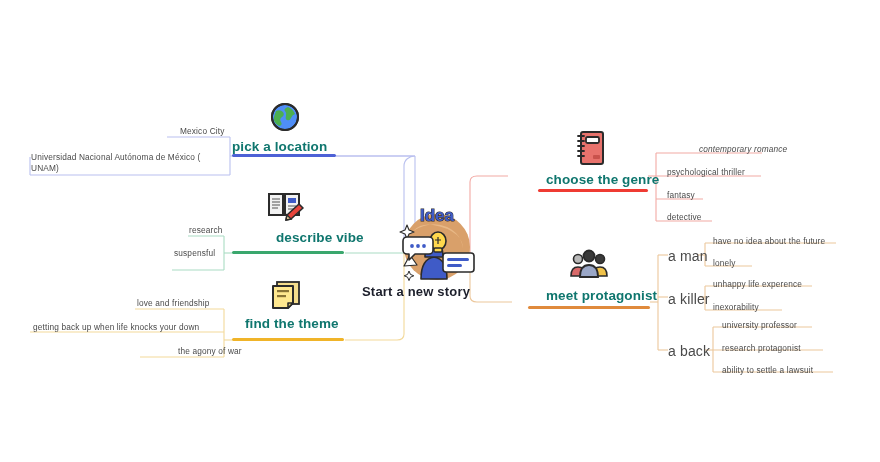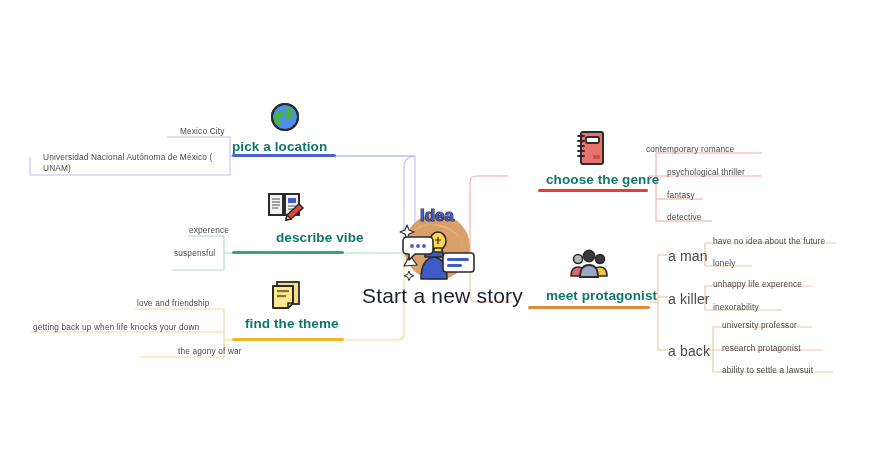--- a/index.html
+++ b/index.html
@@ -16,26 +16,26 @@
   
   .branch-label{
     font-size:13.5px;font-weight:700;color:#0f766e;letter-spacing:.1px;
   }
   .branch-bar{position:absolute;height:3.2px;border-radius:2px;}
 
   
   .leaf{
     font-size:8.3px;color:#4a4a4a;letter-spacing:.15px;line-height:1.35;
   }
-  .leaf.wrap{white-space:normal;padding-left:12px;}
+  .leaf.wrap{white-space:normal;}
   .mid{font-size:14px;color:#4a4a4a;letter-spacing:.15px;}
 
   
   .center-title{
-    position:absolute;font-size:21px;font-weight:400;color:#1c1f2b;letter-spacing:.2px;
+    position:absolute;font-size:13px;font-weight:700;color:#1c1f2b;letter-spacing:.2px;
   }
   .hero{position:absolute;width:88px;height:88px;}
 
   
   .icon{position:absolute;}
 </style>
 </head>
 <body>
 
 <div id="canvas">
@@ -191,32 +191,32 @@
     </svg>
   </div>
 
   <div class="node branch-label" style="left:232px;top:139px;">pick a location</div>
   <div class="branch-bar" style="left:232px;top:154px;width:104px;background:#4d61d6;"></div>
   <div class="node leaf" style="left:180px;top:126px;">Mexico City</div>
   <div class="node leaf wrap" style="left:31px;top:152px;width:198px;">Universidad Nacional Autónoma de México ( UNAM)</div>
 
   <div class="node branch-label" style="left:249px;top:230px;margin-left:27px;">describe vibe</div>
   <div class="branch-bar" style="left:232px;top:251px;width:112px;background:#3aa76d;"></div>
-  <div class="node leaf" style="left:189px;top:225px;">experence</div>
+  <div class="node leaf" style="left:189px;top:225px;">research</div>
   <div class="node leaf" style="left:174px;top:248px;">suspensful</div>
 
   <div class="node branch-label" style="left:245px;top:316px;">find the theme</div>
   <div class="branch-bar" style="left:232px;top:338px;width:112px;background:#f0b429;"></div>
   <div class="node leaf" style="left:137px;top:298px;">love and friendship</div>
   <div class="node leaf" style="left:33px;top:322px;">getting back up when life knocks your down</div>
   <div class="node leaf" style="left:142px;top:346px;margin-left:36px;">the agony of war</div>
 
   <div class="node branch-label" style="left:546px;top:172px;">choose the genre</div>
   <div class="branch-bar" style="left:538px;top:189px;width:110px;background:#ef3b33;"></div>
-  <div class="node leaf" style="left:646px;top:144px;">contemporary romance</div>
+  <div class="node leaf" style="left:699px;top:144px;font-style:italic;">contemporary romance</div>
   <div class="node leaf" style="left:667px;top:167px;">psychological thriller</div>
   <div class="node leaf" style="left:667px;top:190px;">fantasy</div>
   <div class="node leaf" style="left:667px;top:212px;">detective</div>
 
   <div class="node branch-label" style="left:546px;top:288px;">meet protagonist</div>
   <div class="branch-bar" style="left:528px;top:306px;width:122px;background:#e08a3c;"></div>
 
   <div class="node mid" style="left:668px;top:248px;">a  man</div>
   <div class="node leaf" style="left:713px;top:236px;">have no idea about the future</div>
   <div class="node leaf" style="left:713px;top:258px;">lonely</div>

